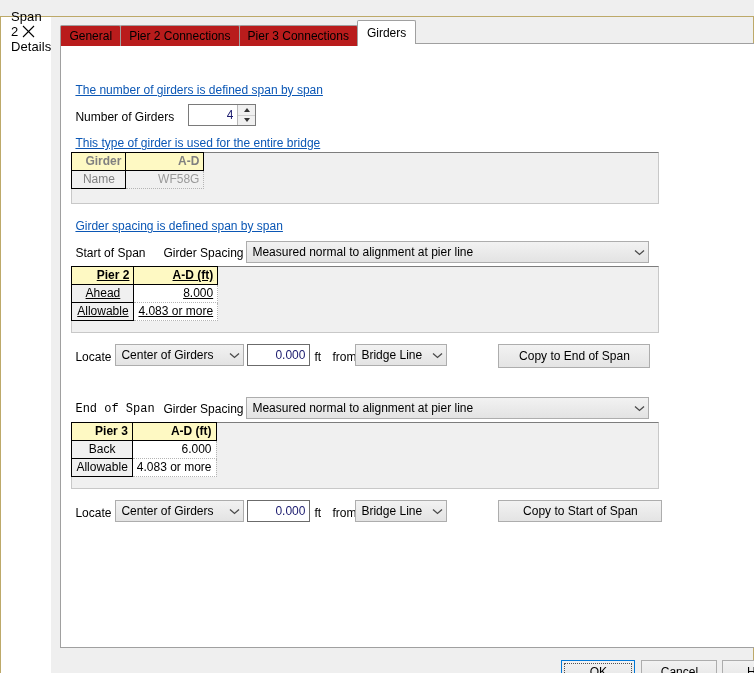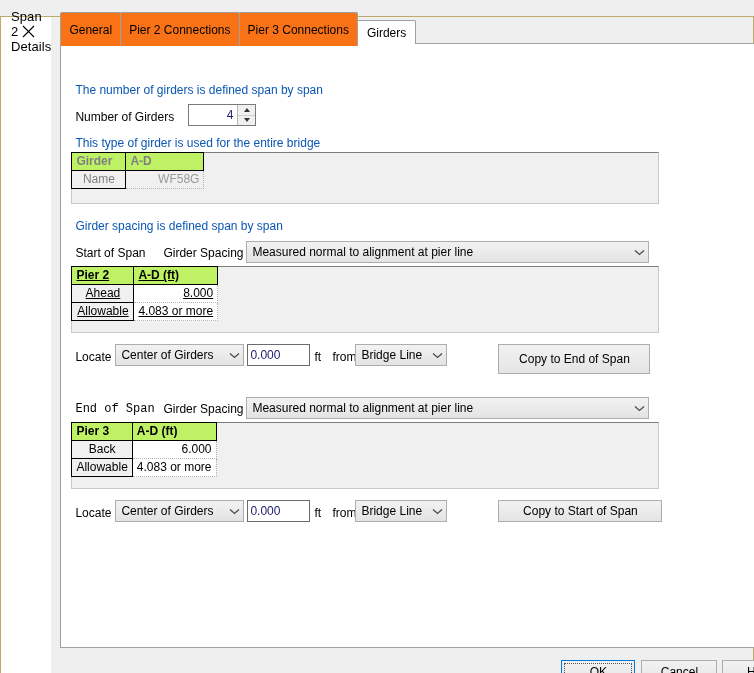--- a/index.html
+++ b/index.html
@@ -66,25 +66,25 @@
   .tabstrip {
     position: absolute;
     left: 9px;
     top: 3px;
     height: 24px;
     display: flex;
     align-items: flex-end;
     z-index: 3;
   }
   .tab {
-    height: 34px;
+    height: 21px;
     padding: 0 8px;
     margin-right: -1px;
     box-sizing: border-box;
-    background: #f97316;
+    background: #b91c1c;
     border: 1px solid #a0a0a0;
     border-bottom: none;
     display: flex;
     align-items: center;
     font-size: 12px;
     color: #000;
     border-radius: 2px 2px 0 0;
     cursor: default;
     position: relative;
     top: 2px;
@@ -107,20 +107,21 @@
     box-sizing: border-box;
     background: #ffffff;
     border: 1px solid #a0a0a0;
     z-index: 2;
   }
 
   
   .hlink {
     position: absolute;
     color: #0b57b5;
+    text-decoration: underline;
     font-size: 12px;
     white-space: nowrap;
     cursor: pointer;
   }
   .lbl {
     position: absolute;
     font-size: 12px;
     color: #000;
     white-space: nowrap;
   }
@@ -194,23 +195,23 @@
     background: transparent;
   }
   .grid td {
     padding: 0 4px;
     height: 17px;
     line-height: 17px;
     white-space: nowrap;
     box-sizing: border-box;
   }
   .grid .hdr {
-    background: #bef264;
+    background: #fef9c3;
     border: 1px solid #000;
-    text-align: left;
+    text-align: right;
     font-weight: bold;
     color: #000;
   }
   .grid .hdr.dim {
     color: #808080;
   }
   .grid .rowhdr {
     background: #f0f0f0;
     border: 1px solid #000;
     text-align: center;
@@ -257,20 +258,21 @@
     justify-content: center;
   }
 
   
   .txtinput {
     position: absolute;
     box-sizing: border-box;
     height: 22px;
     border: 1px solid #6b6b6b;
     background: #ffffff;
+    text-align: right;
     padding-right: 4px;
     font-family: "Liberation Sans", sans-serif;
     font-size: 12px;
     color: #1a1a6e;
     line-height: 20px;
     outline: none;
   }
 
   
   .btn {
@@ -426,21 +428,21 @@
 
       <div class="combo" style="left:294px; top:300px; width:92px;">
         <span class="combo-text">Bridge Line</span>
         <span class="chev">
           <svg width="11" height="7" viewBox="0 0 11 7">
             <polyline points="1,1.5 5.5,5.5 10,1.5" fill="none" stroke="#4a4a4a" stroke-width="1.3"></polyline>
           </svg>
         </span>
       </div>
 
-      <div class="btn" style="left:437px; top:300px; width:152px; height:30px;">
+      <div class="btn" style="left:437px; top:300px; width:152px; height:24px;">
         <span>Copy to End of Span</span>
       </div>
 
       <div class="lbl" style="left:14px; top:358px;font-family:Liberation Mono, monospace;">End of Span</div>
       <div class="lbl" style="left:102px; top:358px;">Girder Spacing</div>
 
       <div class="combo" style="left:185px; top:353px; width:403px;">
         <span class="combo-text">Measured normal to alignment at pier line</span>
         <span class="chev">
           <svg width="11" height="7" viewBox="0 0 11 7">

